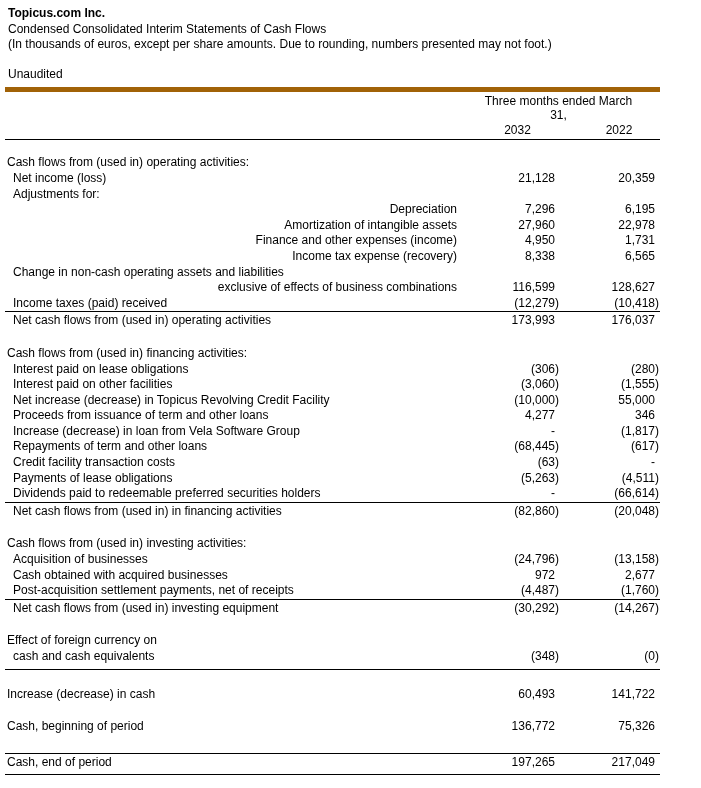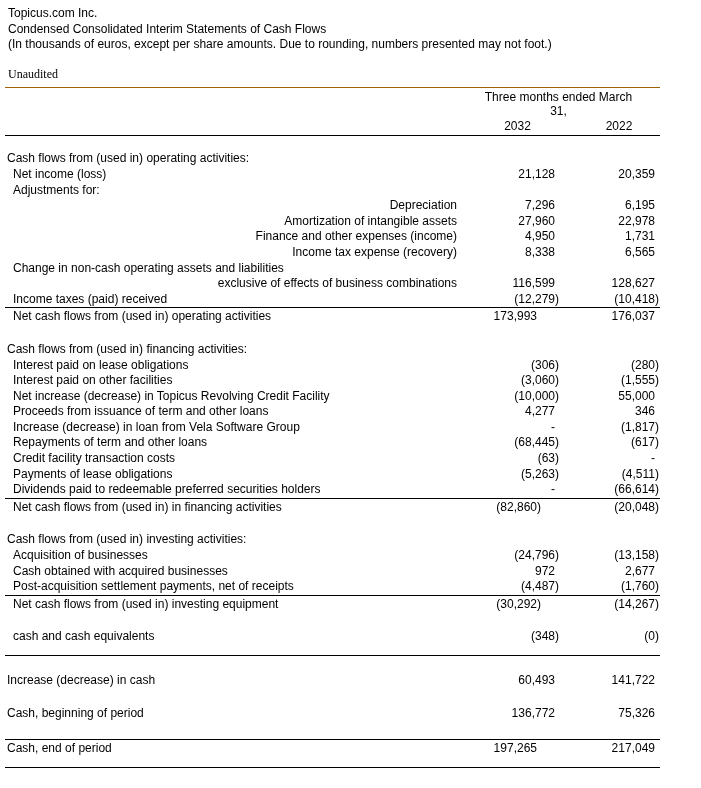--- a/index.html
+++ b/index.html
@@ -12,27 +12,26 @@
     height: 788px;
     color: #000000;
     font-family: "Liberation Sans", "DejaVu Sans", sans-serif;
     font-size: 12px;
     line-height: 15.6px;
     overflow: hidden;
   }
   .page { padding: 6px 41px 0 5px; }
 
   .hdr-line { padding-left: 3px; white-space: nowrap; }
-  .company { font-weight: 400; }
+  .company { font-weight: 700; }
 
   .unaudited-row {
     margin-top: 14px;
     padding: 0 0 5px 3px;
-    border-bottom: 1px solid #a16207;
-    font-family: Liberation Serif, serif;
+    border-bottom: 5px solid #a16207;
   }
 
   .col-head {
     display: flex;
     justify-content: flex-end;
     border-bottom: 1px solid #000;
     line-height: 14px;
     padding: 2px 0 2px 0;
   }
   .period-col { width: 203px; }
@@ -49,22 +48,22 @@
     box-sizing: border-box;
     text-align: right;
     padding-right: 5px;
     white-space: nowrap;
   }
   .val.v2 { width: 100px; min-width: 100px; }
   .val.paren { padding-right: 1px; }
   .indent-0 .lbl { padding-left: 2px; }
   .indent-1 .lbl { padding-left: 8px; }
   .indent-2 .lbl { padding-left: 14px; text-align: right; }
-  .ra { border-top: 1px solid #000; padding-top: 1px; gap: 18px; }
-  .rb { border-bottom: 1px solid #000; padding-bottom: 10px; }
+  .ra { border-top: 1px solid #000; padding-top: 1px; }
+  .rb { border-bottom: 1px solid #000; padding-bottom: 4px; }
 </style>
 </head>
 <body>
 
 <div class="page">
 
   <div class="hdr-line company">Topicus.com Inc.</div>
   <div class="hdr-line">Condensed Consolidated Interim Statements of Cash Flows</div>
   <div class="hdr-line">(In thousands of euros, except per share amounts. Due to rounding, numbers presented may not foot.)</div>
 
@@ -212,20 +211,25 @@
         <div class="lbl">Post-acquisition settlement payments, net of receipts</div>
         <div class="val paren">(4,487)</div>
         <div class="val v2 paren">(1,760)</div>
       </div>
       <div class="row indent-1 ra">
         <div class="lbl">Net cash flows from (used in) investing equipment</div>
         <div class="val paren">(30,292)</div>
         <div class="val v2 paren">(14,267)</div>
       </div>
       <div style="height: 17px;"></div>
+      <div class="row indent-0">
+        <div class="lbl">Effect of foreign currency on</div>
+        <div class="val"></div>
+        <div class="val v2"></div>
+      </div>
       <div class="row indent-1 rb">
         <div class="lbl">cash and cash equivalents</div>
         <div class="val paren">(348)</div>
         <div class="val v2 paren">(0)</div>
       </div>
       <div style="height: 17px;"></div>
       <div class="row indent-0">
         <div class="lbl">Increase (decrease) in cash</div>
         <div class="val">60,493</div>
         <div class="val v2">141,722</div>

